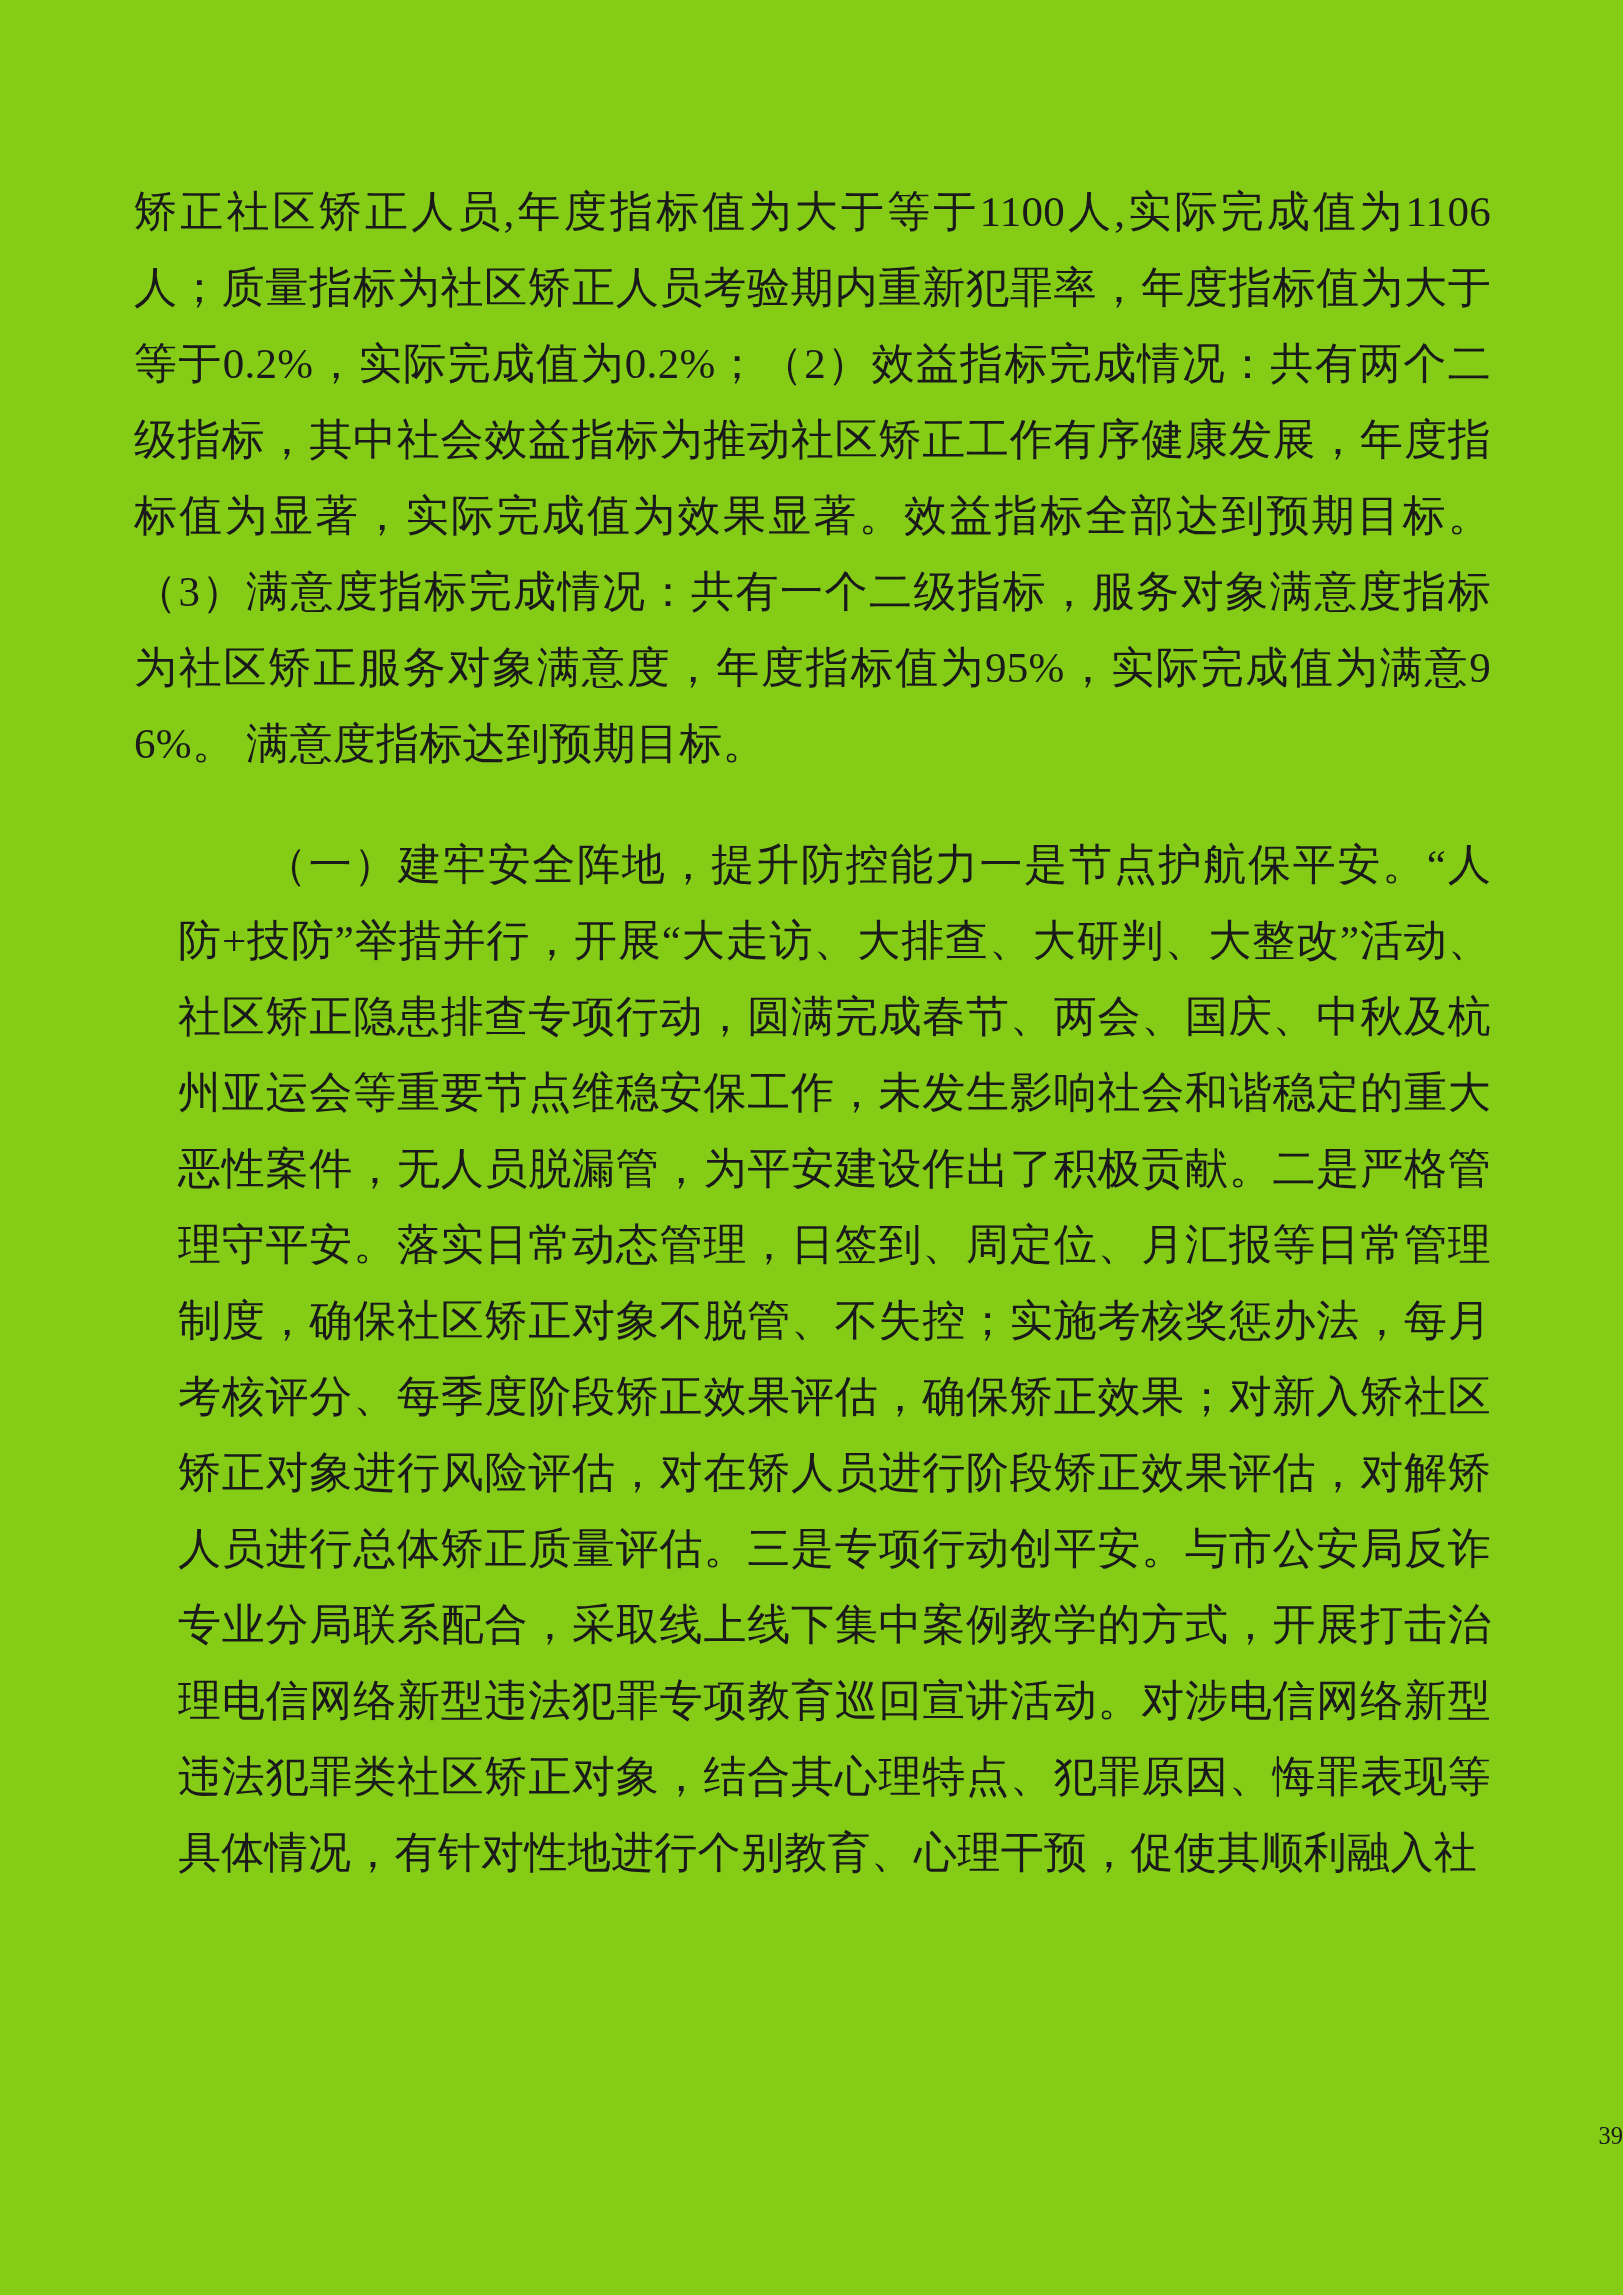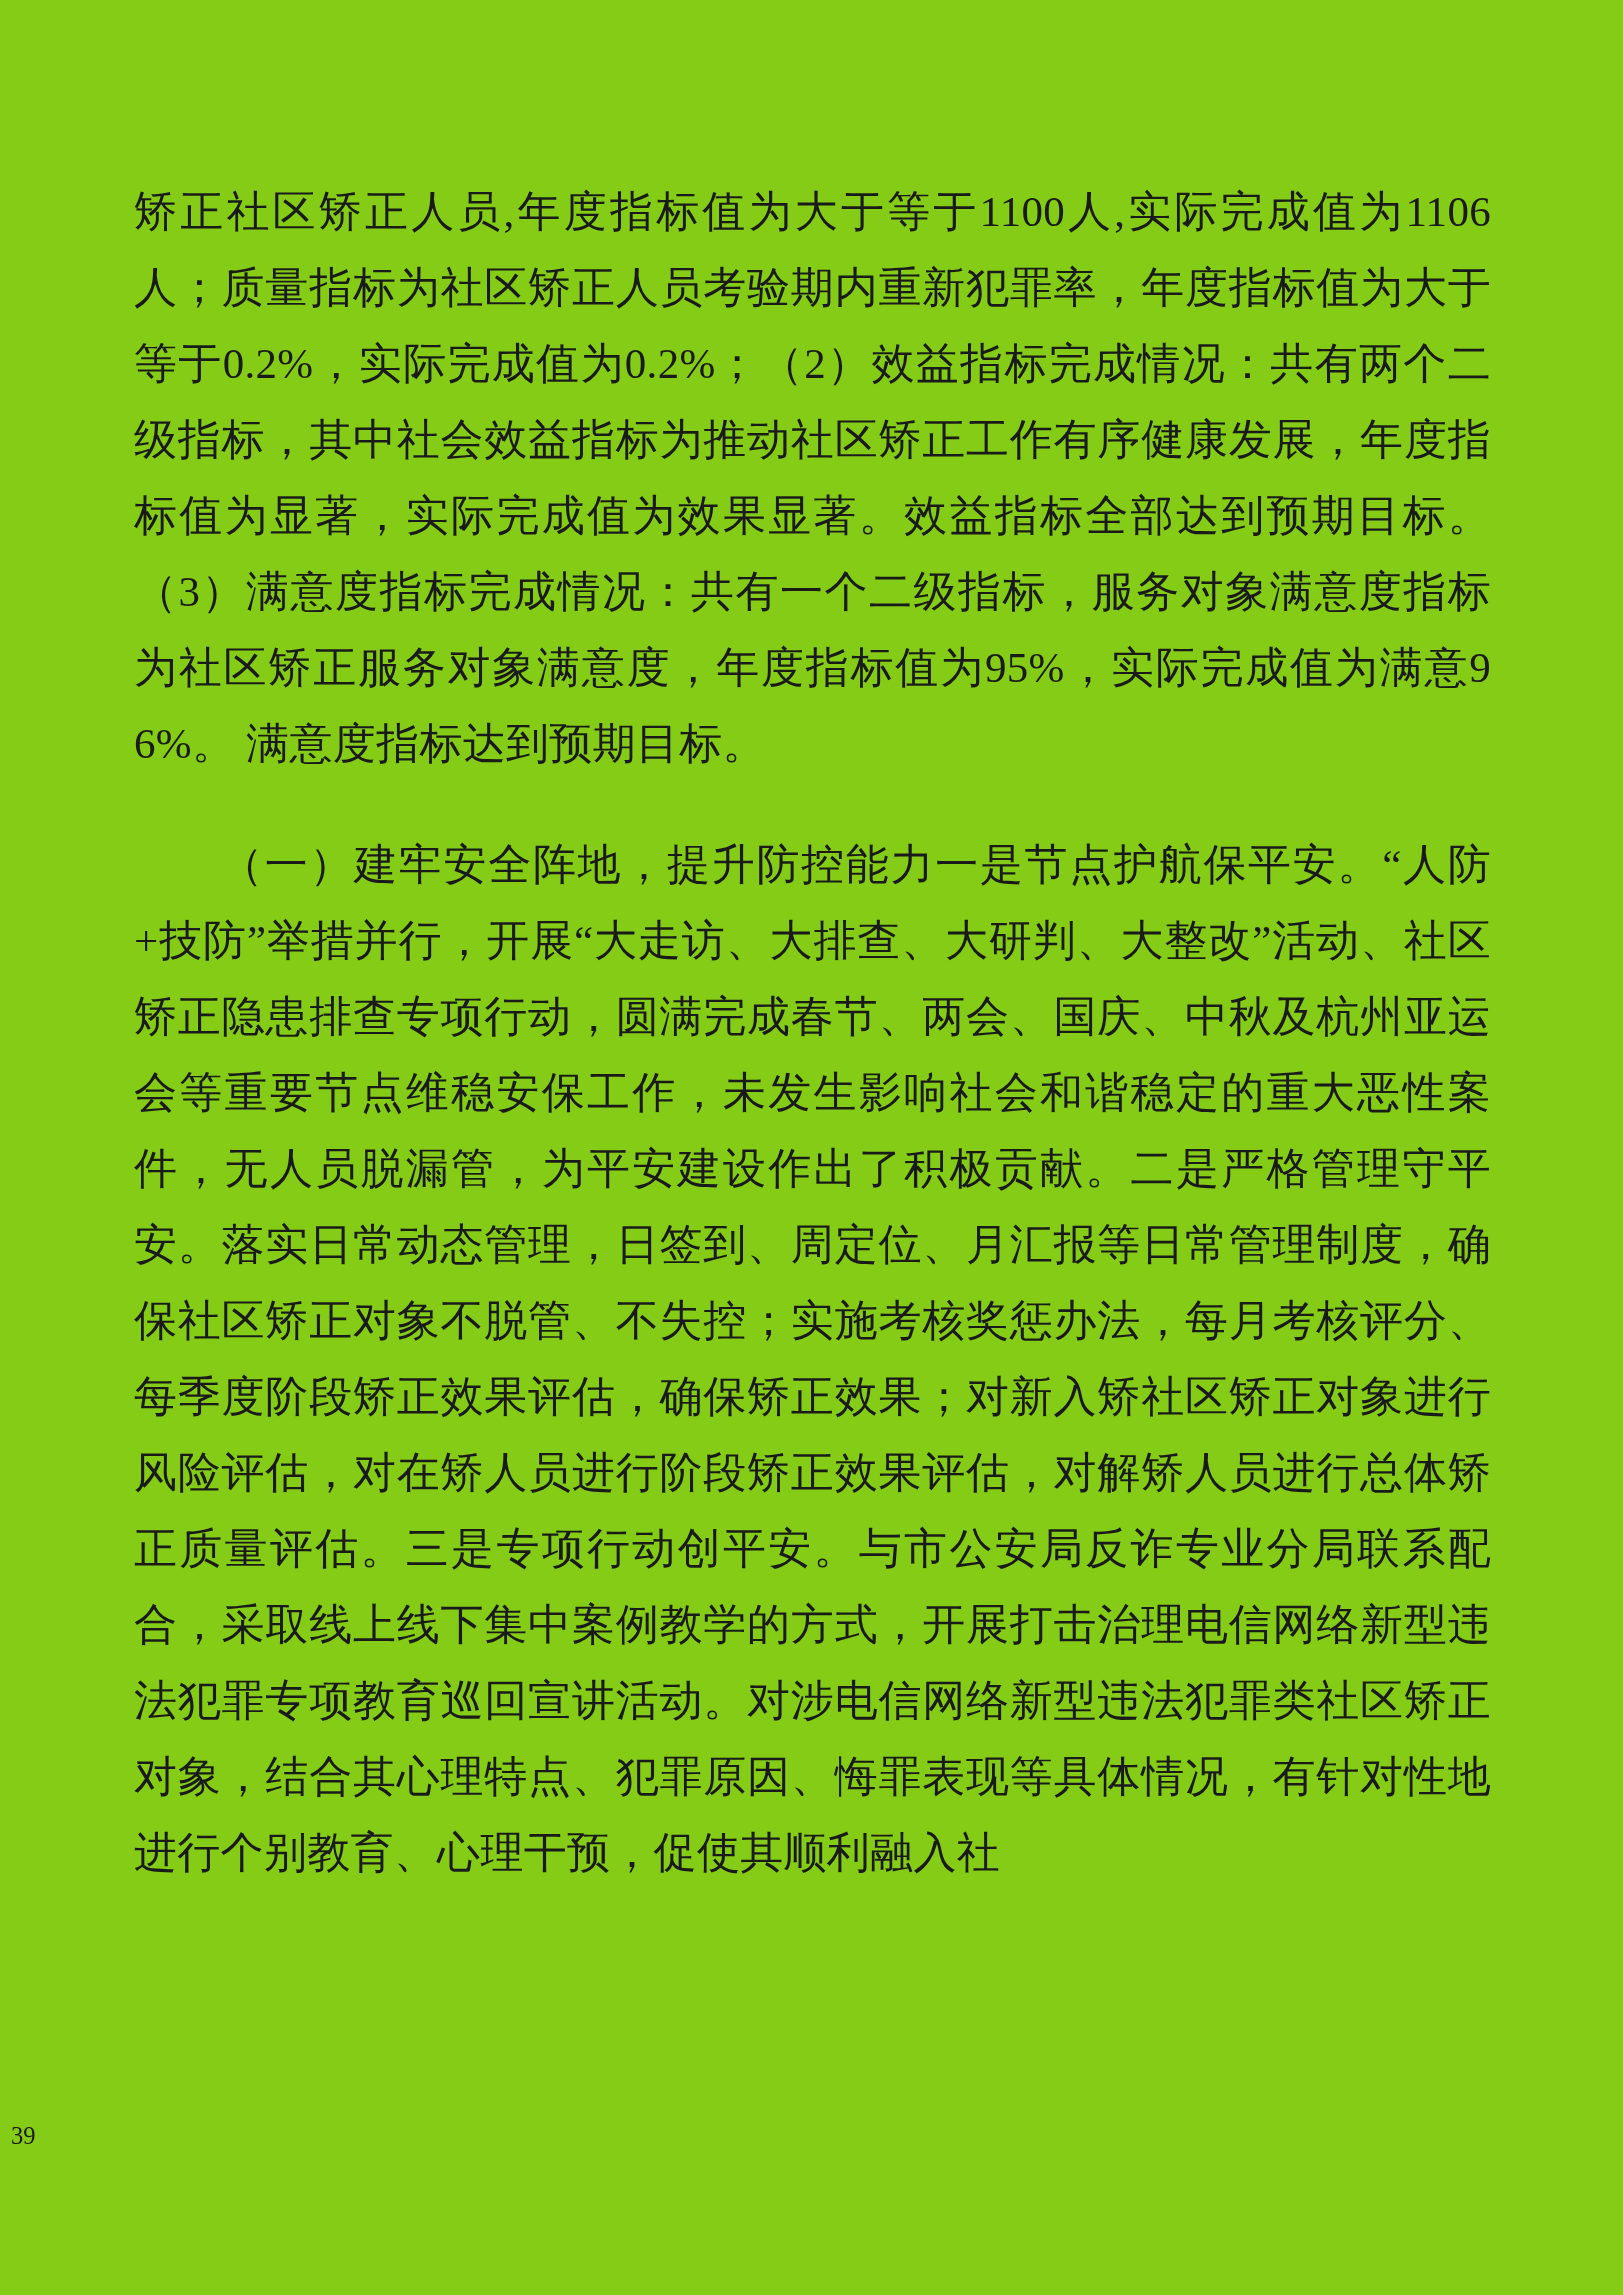--- a/index.html
+++ b/index.html
@@ -30,30 +30,31 @@
     line-height: 76px;
     letter-spacing: 0.3px;
     text-align: justify;
     text-justify: inter-character;
     margin: 0 0 0 0;
     word-break: break-all;
     font-family: "Liberation Serif", "DejaVu Serif", serif;
   }
   .para + .para {
     margin-top: 45px;
+    margin-left: 44px;
   }
   .indent {
     text-indent: 86px;
   }
   .page-number {
     position: absolute;
     left: 0;
     right: 0;
     top: 2122px;
-    text-align: left;
+    text-align: right;
     font-size: 24.5px;
     font-family: "Liberation Serif", "DejaVu Serif", serif;
     color: #1a1a1a;
     padding-left: 11px;
   }
 </style>
 </head>
 <body>
 
 <div class="page">

